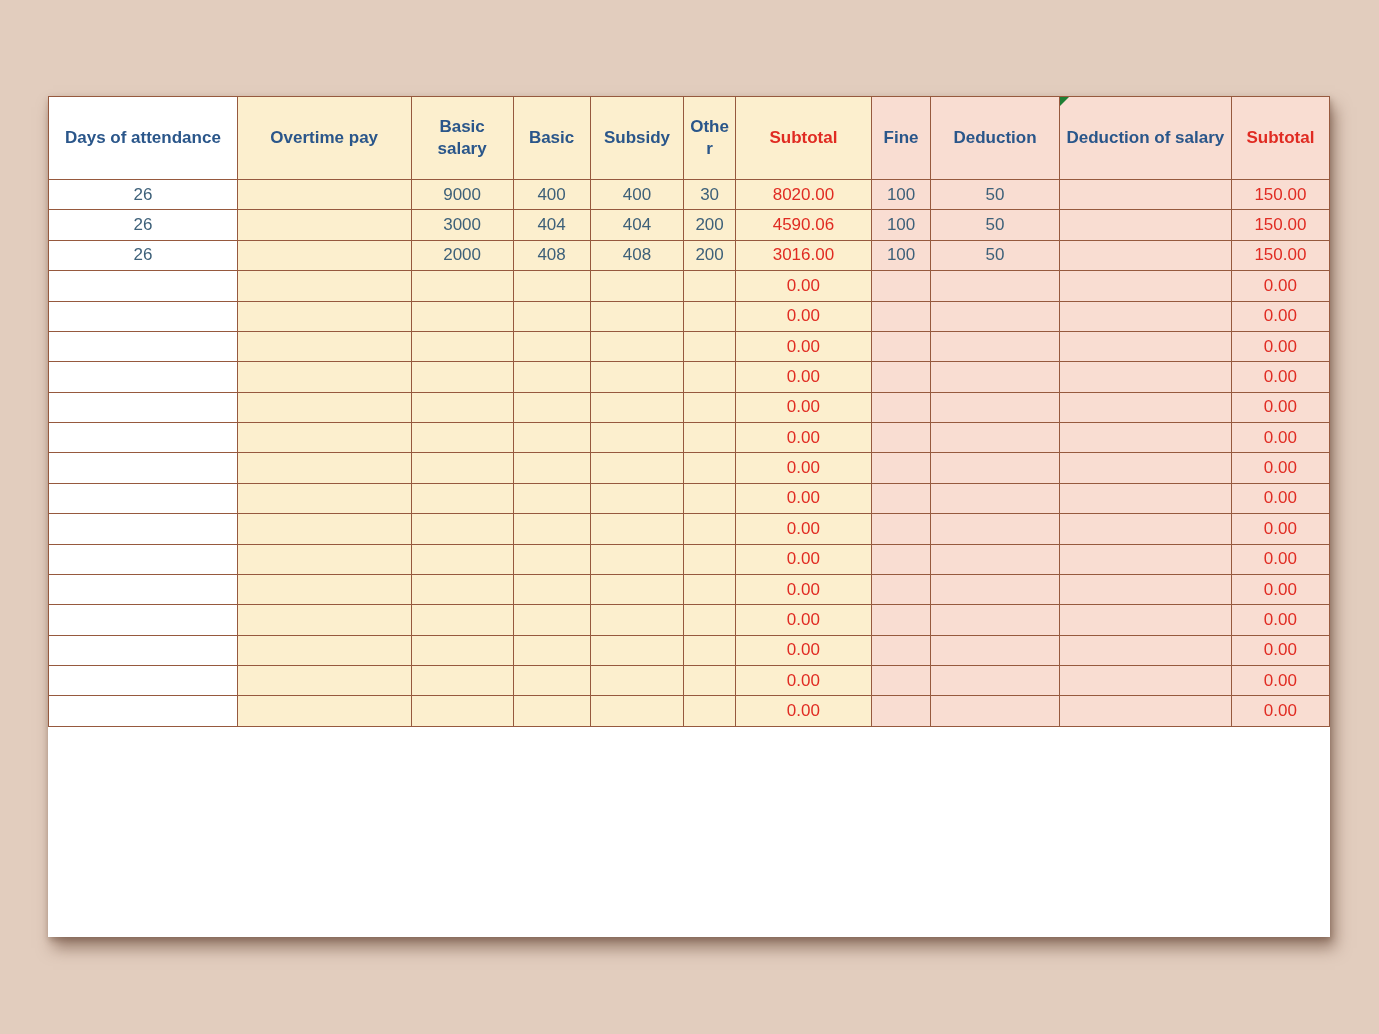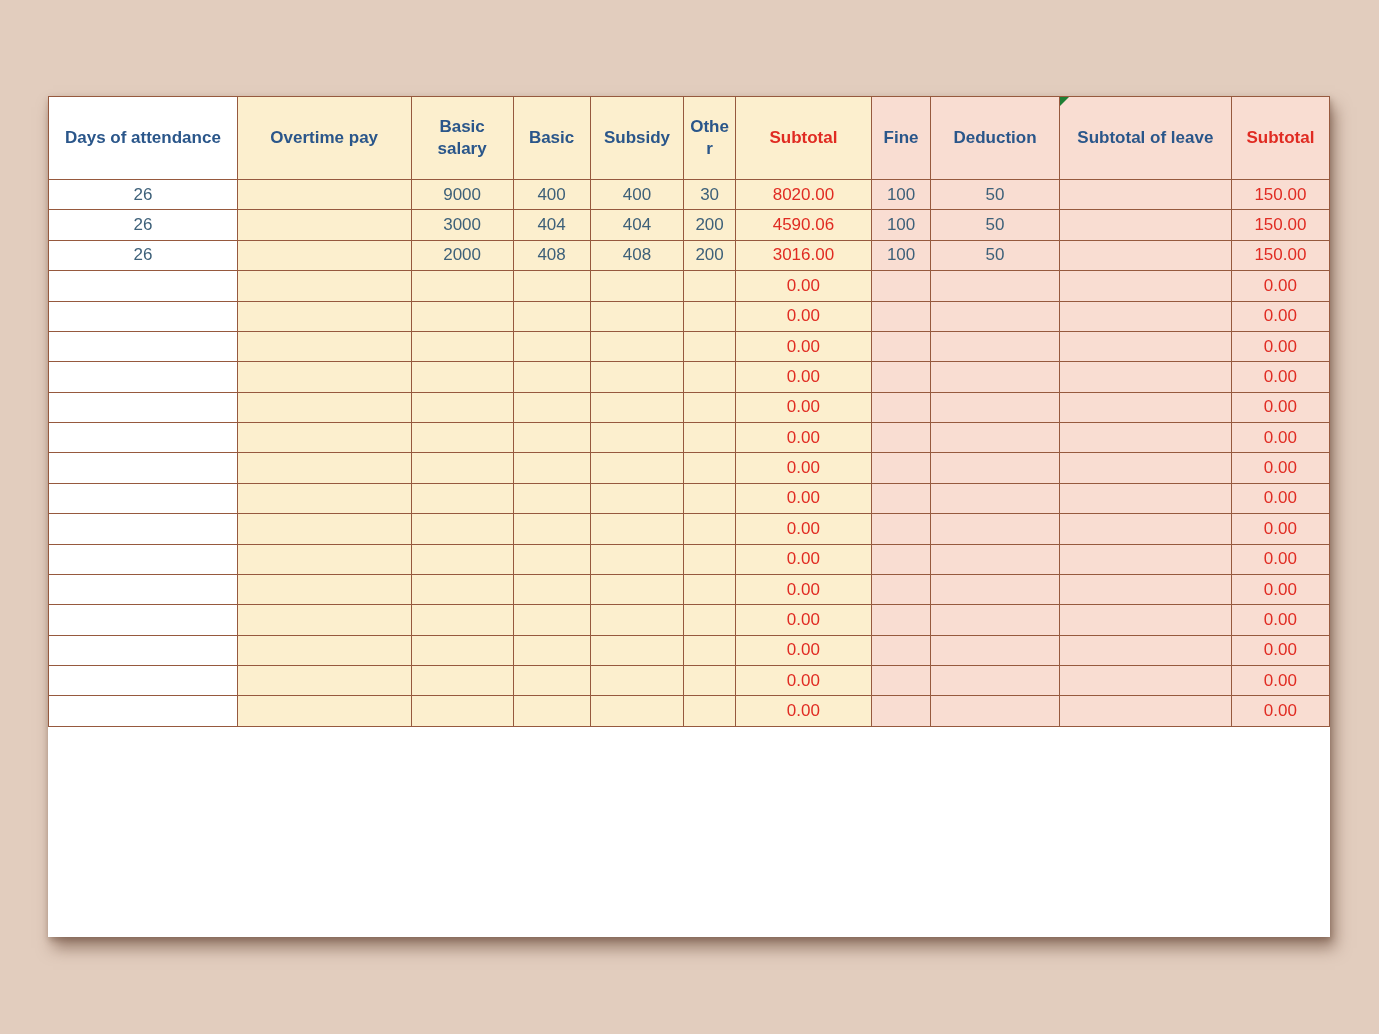--- a/index.html
+++ b/index.html
@@ -64,21 +64,21 @@
       <tr id="header-row">
           <th class="c0 white blue"><span>Days of attendance</span></th>
           <th class="c1 yellow blue"><span>Overtime pay</span></th>
           <th class="c2 yellow blue"><span>Basic salary</span></th>
           <th class="c3 yellow blue"><span>Basic</span></th>
           <th class="c4 yellow blue"><span>Subsidy</span></th>
           <th class="c5 yellow blue"><span>Other</span></th>
           <th class="c6 yellow red"><span>Subtotal</span></th>
           <th class="c7 pink blue"><span>Fine</span></th>
           <th class="c8 pink blue"><span>Deduction</span></th>
-          <th class="c9 pink blue"><span>Subtotal of leave</span><i class="corner"></i></th>
+          <th class="c9 pink blue"><span>Deduction of salary</span><i class="corner"></i></th>
           <th class="c10 pink red"><span>Subtotal</span></th>
         </tr>
     </thead>
     <tbody id="rows">
         <tr>
           <td class="c0 white val">26</td>
           <td class="c1 yellow val"></td>
           <td class="c2 yellow val">9000</td>
           <td class="c3 yellow val">400</td>
           <td class="c4 yellow val">400</td>

